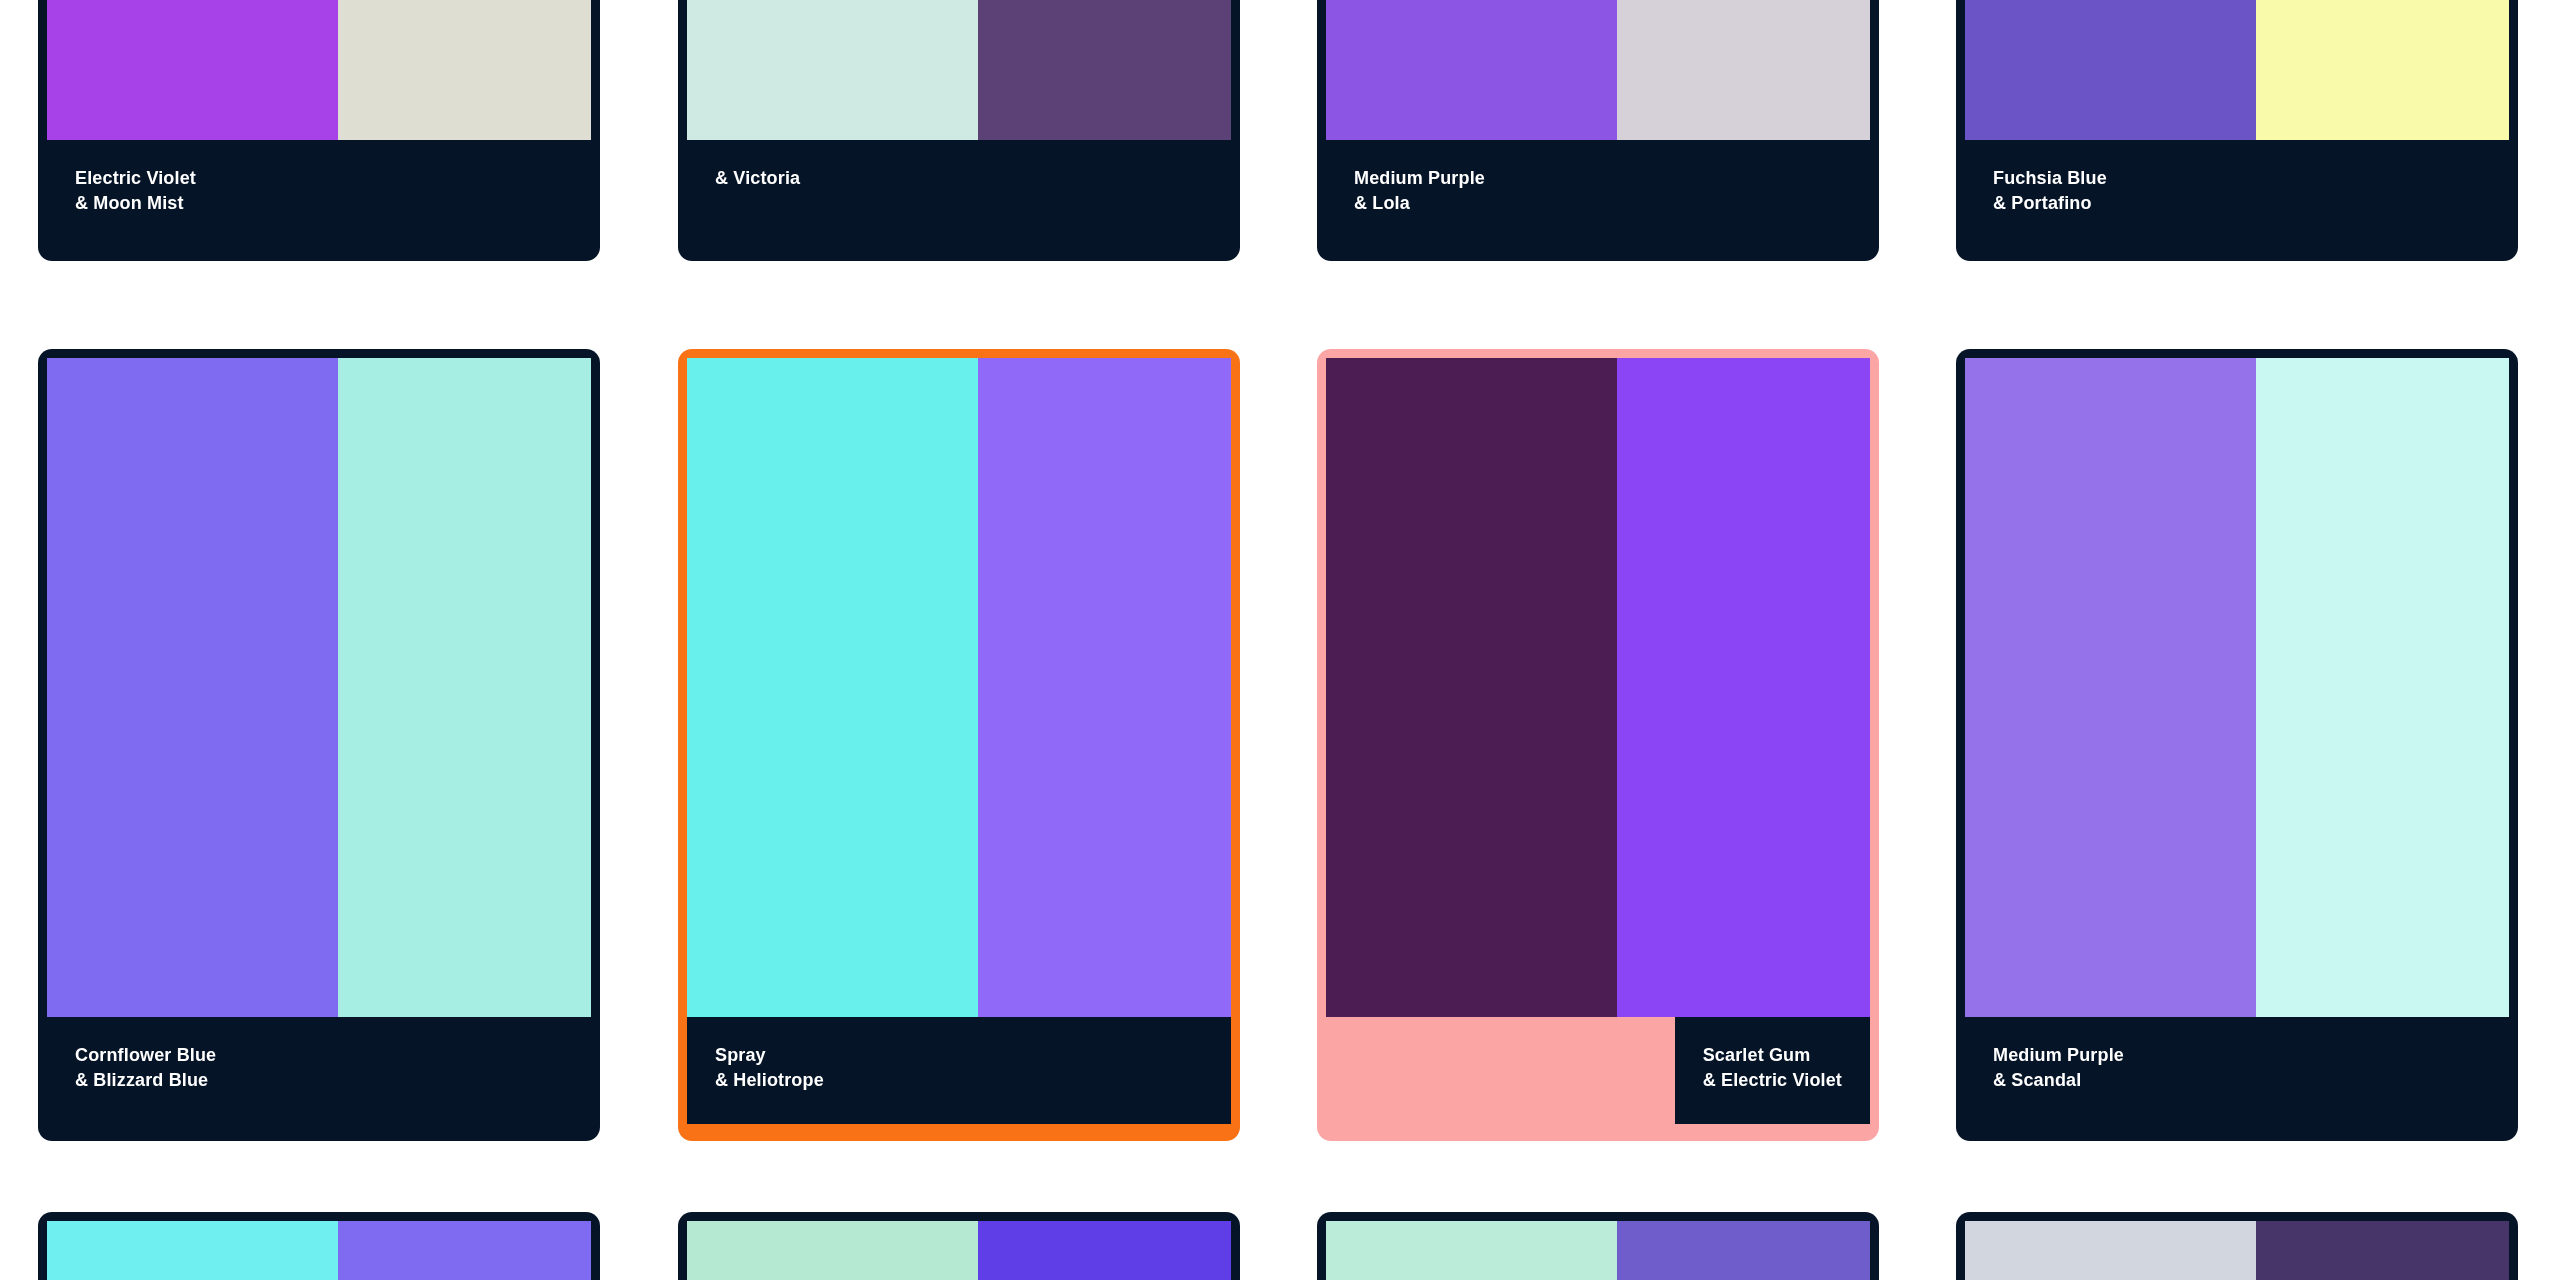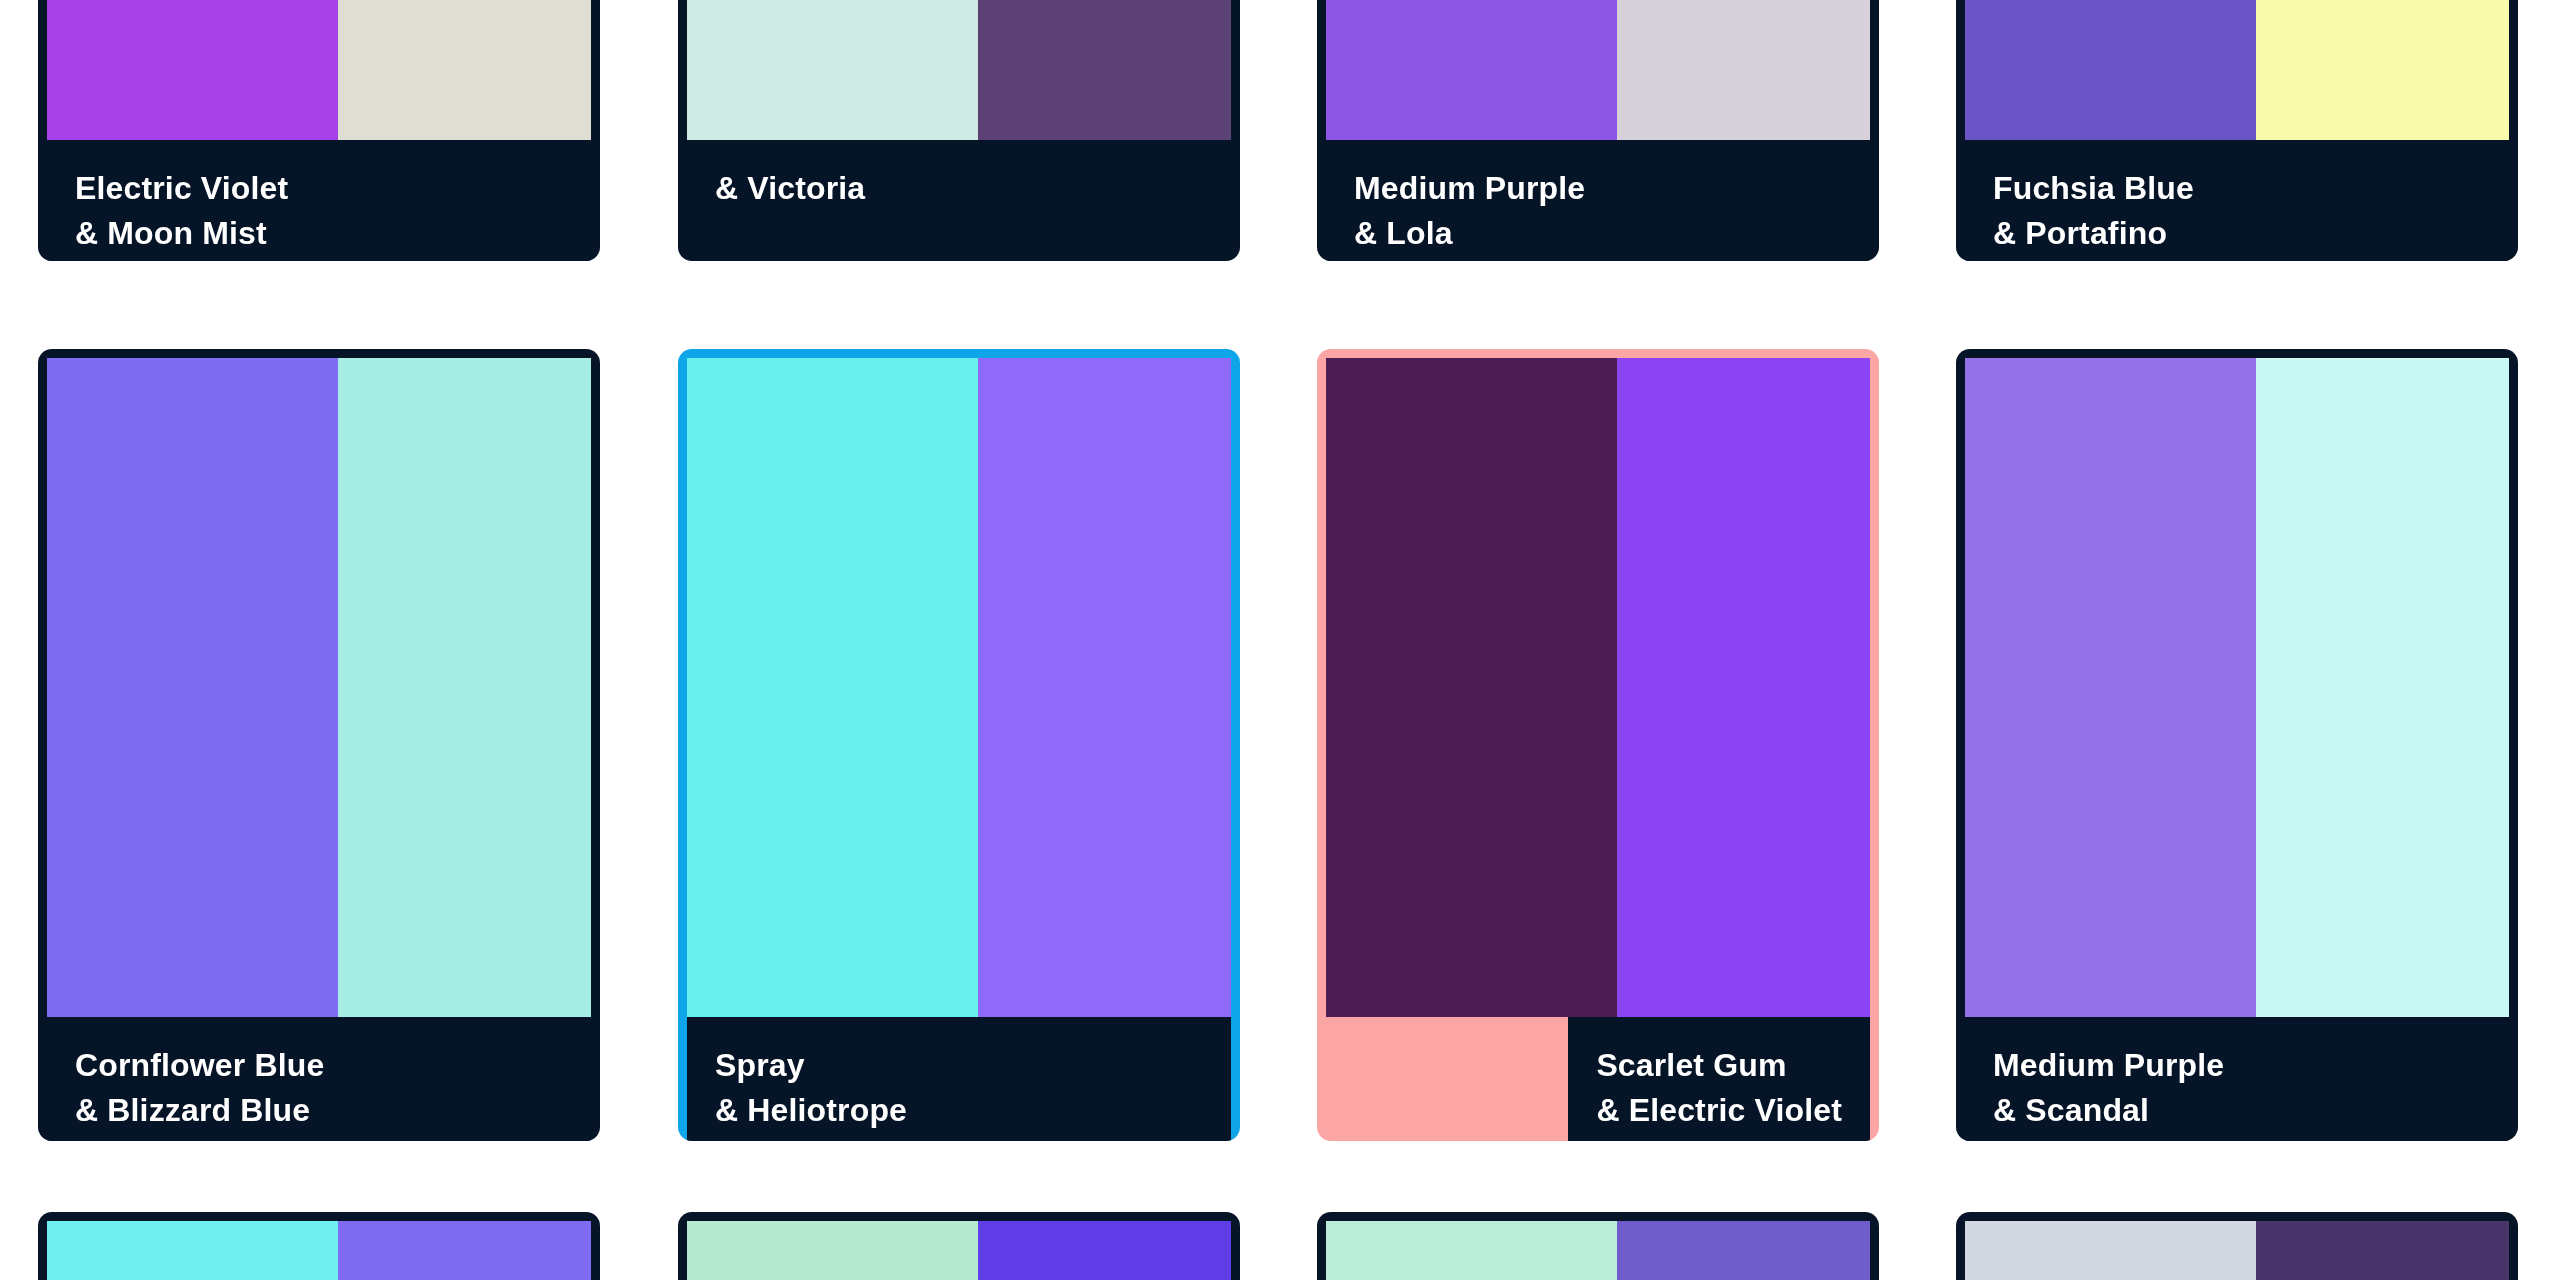--- a/index.html
+++ b/index.html
@@ -31,21 +31,21 @@
     flex: 0 0 auto;
     overflow: hidden;
   }
   .swatch { height: 100%; }
   .swatch-left  { flex: 0 0 53.5%; }
   .swatch-right { flex: 1 1 auto; }
   .card-label {
     background: #061427;
     padding: 26px 28px 30px 28px;
     color: #ffffff;
-    font-size: 32px;
+    font-size: 18px;
     font-weight: 700;
     line-height: 1.41;
     letter-spacing: 0.15px;
     white-space: nowrap;
   }
   .label-line { display: block; }
 
   
   .col-0 { left: 38px;   width: 562px; }
   .col-1 { left: 678px;  width: 562px; }
@@ -114,21 +114,21 @@
     <div class="swatch-pair">
       <div class="swatch swatch-left" title="Cornflower Blue" style="background: rgb(127, 106, 242);"></div>
       <div class="swatch swatch-right" title="Blizzard Blue" style="background: rgb(166, 237, 228);"></div>
     </div>
     <div class="card-label">
       <span class="label-line">Cornflower Blue</span>
       <span class="label-line">&amp; Blizzard Blue</span>
     </div>
   </div>
 
-  <div class="palette-card row-1 col-1" style="background: #0ea5e9;">
+  <div class="palette-card row-1 col-1" style="background: #f97316;">
     <div class="swatch-pair">
       <div class="swatch swatch-left" title="Spray" style="background: rgb(103, 240, 236);"></div>
       <div class="swatch swatch-right" title="Heliotrope" style="background: rgb(145, 105, 248);"></div>
     </div>
     <div class="card-label">
       <span class="label-line">Spray</span>
       <span class="label-line">&amp; Heliotrope</span>
     </div>
   </div>
 

